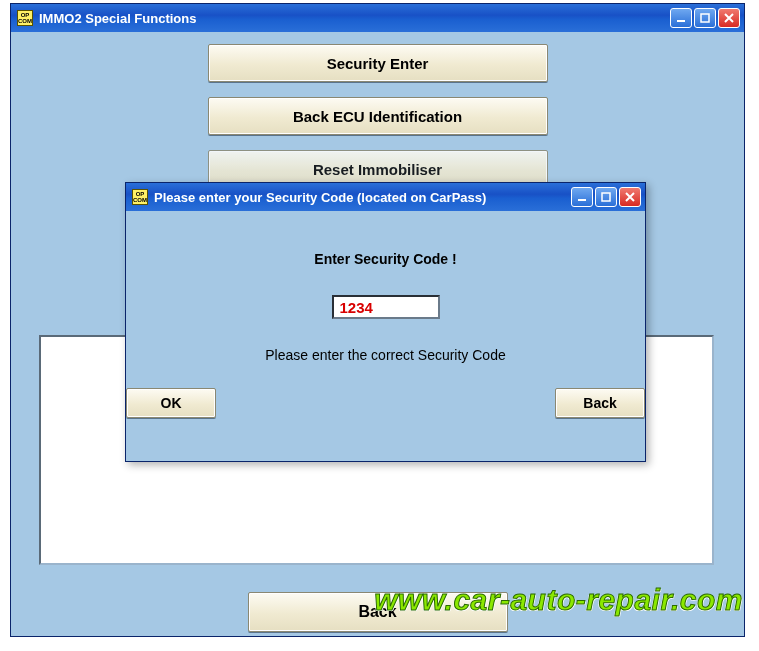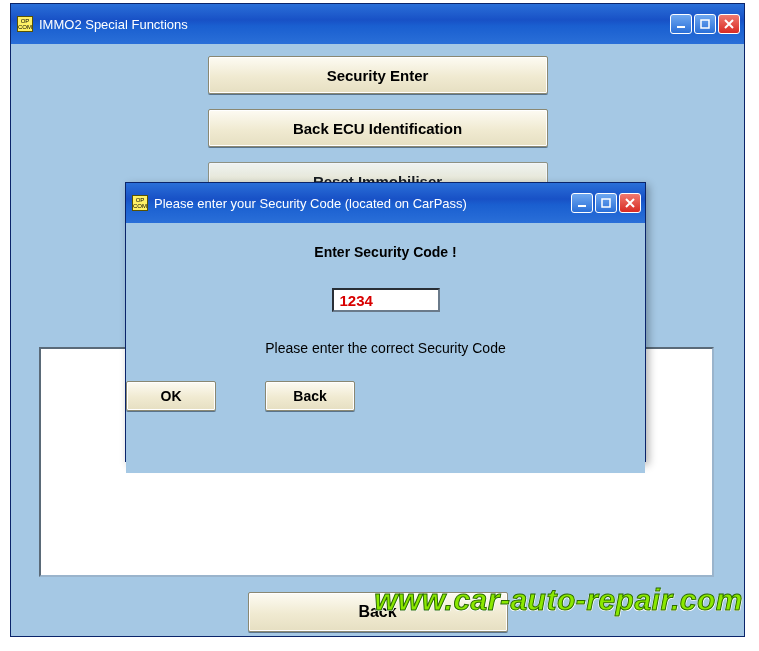--- a/index.html
+++ b/index.html
@@ -21,27 +21,27 @@
     left: 10px;
     top: 3px;
     width: 735px;
     height: 634px;
     border: 1px solid #0a246a;
     background: #a5c8e4;
     display: flex;
     flex-direction: column;
   }
   .titlebar {
-    height: 40px;
+    height: 28px;
     background: linear-gradient(to bottom, #2a6fd8 0%, #1851c6 40%, #1a5fd0 55%, #2a6fd8 100%);
     display: flex;
     align-items: center;
     padding: 0 4px 0 6px;
     color: #fff;
-    font-weight: normal;
+    font-weight: bold;
     font-size: 13px;
   }
   .titlebar .icon-box {
     width: 16px;
     height: 16px;
     margin-right: 6px;
     background: #fff166;
     border: 1px solid #5a5200;
     display: flex;
     align-items: center;
@@ -131,21 +131,21 @@
     height: 280px;
     border: 1px solid #0a246a;
     background: #a16207;
     box-shadow: 3px 3px 8px rgba(0,0,0,.3);
   }
   .dialog-client {
     position: relative;
     height: calc(100% - 28px);
     background: #a5c8e4;
     text-align: center;
-    padding-top: 21px;
+    padding-top: 40px;
   }
   .dlg-heading {
     font-weight: bold;
     font-size: 14px;
     color: #000;
     margin-bottom: 28px;
   }
   .dlg-input {
     width: 108px;
     height: 24px;
@@ -159,21 +159,21 @@
   }
   .dlg-msg {
     margin-top: 28px;
     font-weight: normal;
     font-size: 14px;
     color: #000;
   }
   .dlg-btns {
     margin-top: 25px;
     display: flex;
-    justify-content: flex-start;
+    justify-content: space-between;
     gap: 49px;
   }
   .dlg-btn {
     width: 90px;
     height: 30px;
     background: linear-gradient(to bottom, #fdfbf3 0%, #f0ead1 55%, #e6dfc2 100%);
     border: 1px solid #8a8872;
     border-radius: 2px;
     font-size: 14px;
     font-weight: bold;

